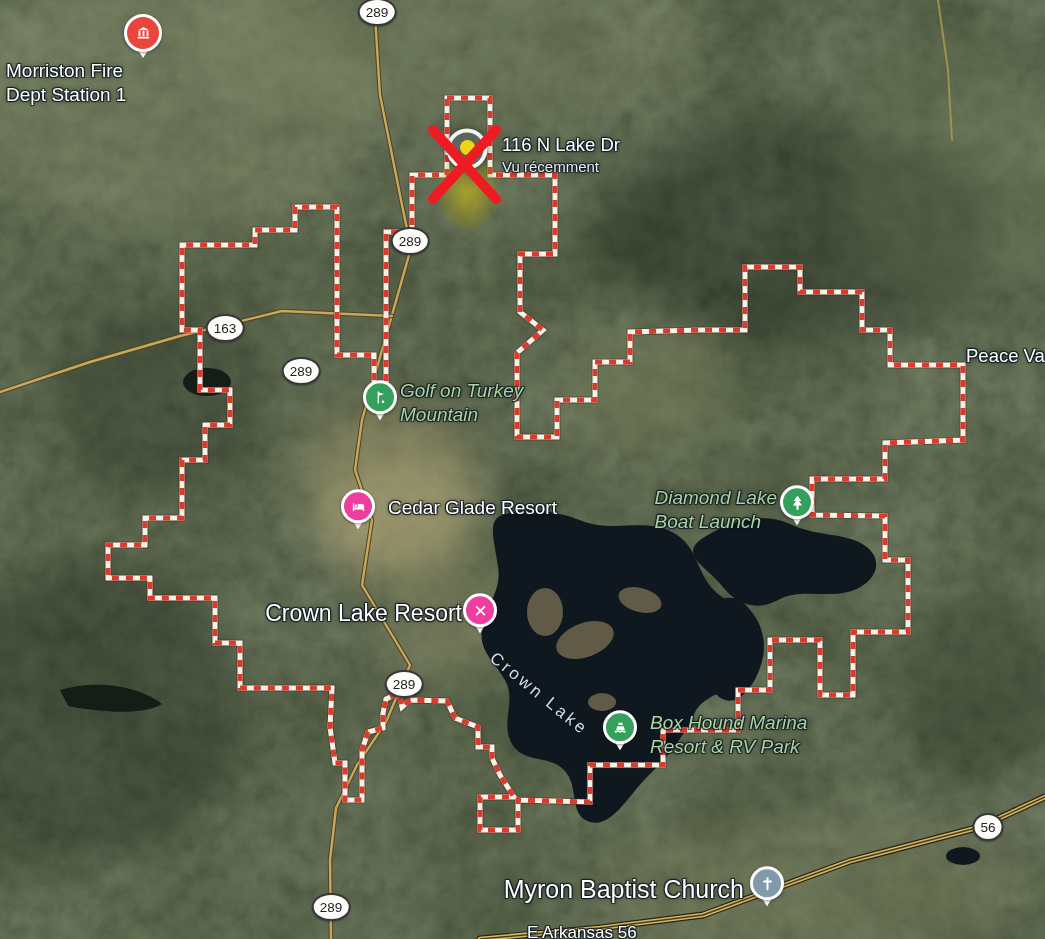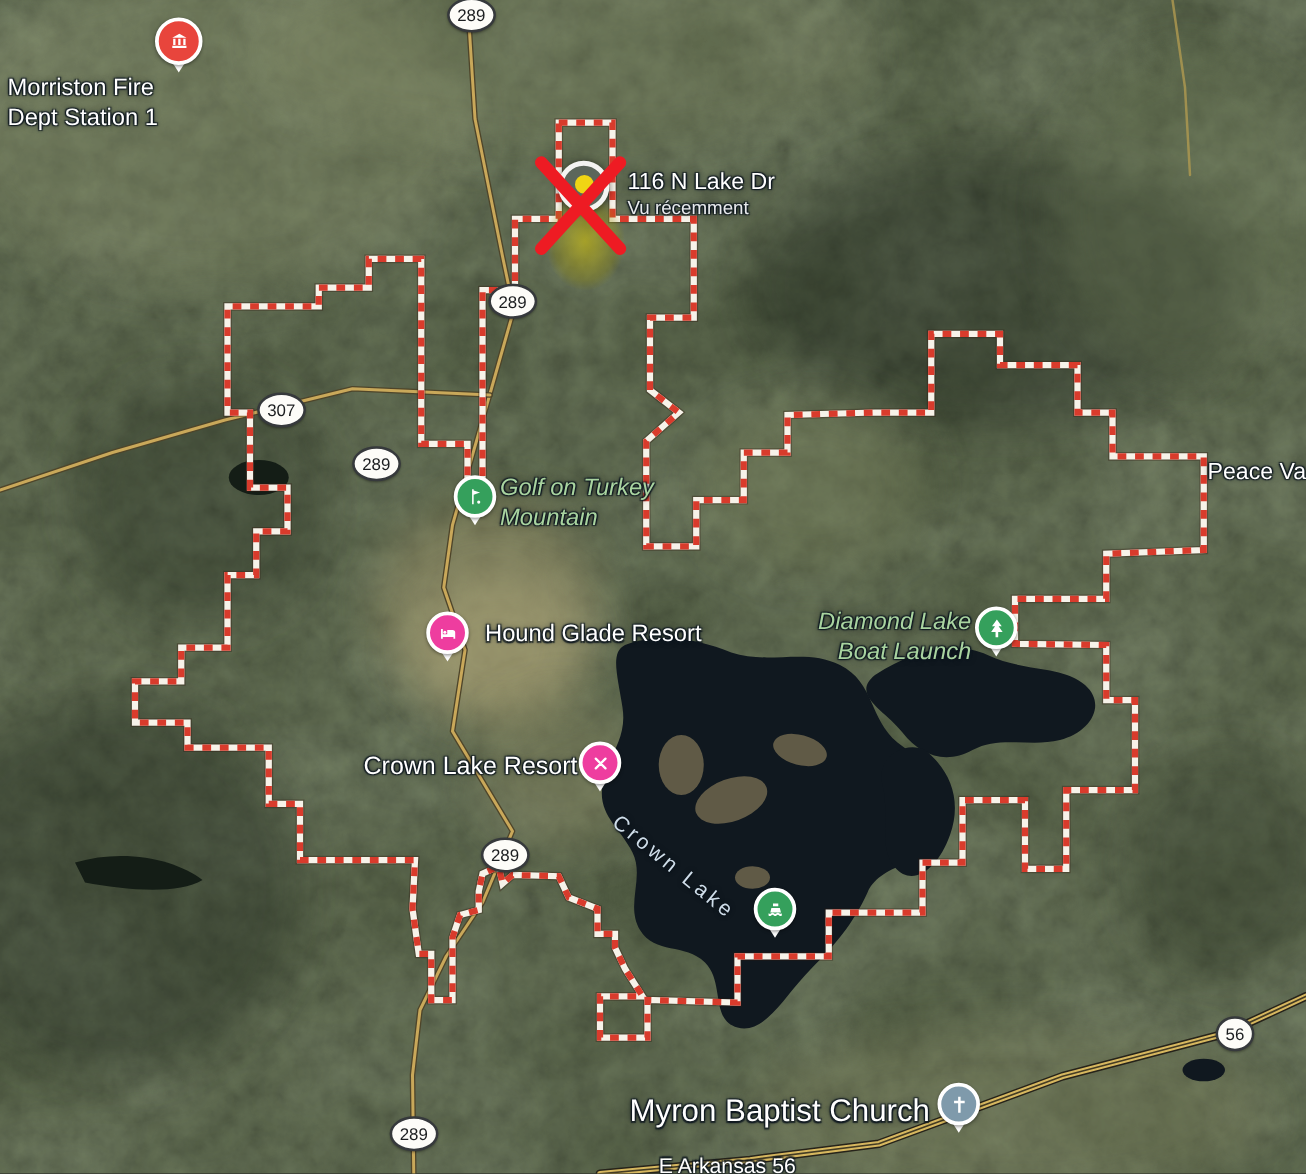--- a/index.html
+++ b/index.html
@@ -38,21 +38,21 @@
   .pin.big{width:38px;height:38px;}
   .pin.big .tail{top:33px;}
 
   
   .lbl{position:absolute;color:#fff;font-size:18.5px;line-height:24px;font-weight:500;
        white-space:nowrap;
        text-shadow:-1px -1px 1px rgba(14,24,32,.85),1px -1px 1px rgba(14,24,32,.85),
                    -1px 1px 1px rgba(14,24,32,.85),1px 1px 1px rgba(14,24,32,.85),
                    0 0 5px rgba(14,24,32,.55);}
   .lbl.green{color:#a9d4a0;font-style:italic;}
-  .lbl.right{text-align:right;}
+  .lbl.right{text-align:left;}
   .lbl .sub{display:block;font-size:15px;font-weight:400;color:#e8eaed;line-height:20px;}
   .water-lbl{position:absolute;left:492px;top:646px;color:#cfdde9;font-size:17px;
              letter-spacing:3px;font-weight:400;transform:rotate(39deg);transform-origin:left center;
              text-shadow:0 0 4px rgba(10,18,26,.8),1px 1px 1px rgba(10,18,26,.7);}
   .street-lbl{position:absolute;left:527px;top:923px;color:#fff;font-size:17px;font-weight:500;
               text-shadow:-1px -1px 1px rgba(14,24,32,.85),1px -1px 1px rgba(14,24,32,.85),
                           -1px 1px 1px rgba(14,24,32,.85),1px 1px 1px rgba(14,24,32,.85);}
 
   
   .shield{position:absolute;transform:translate(-50%,-50%);display:flex;align-items:center;
@@ -166,24 +166,24 @@
   <div class="pin" style="left:358px;top:509px;--c:#ee3d9f;">
     <span class="tail"></span>
     <span class="head">
       <svg viewBox="0 0 24 24" fill="#fff">
           <path d="M4 7v11h2v-2h12v2h2v-7a3 3 0 0 0-3-3h-6v5H6V7z"></path>
           <circle cx="8.3" cy="10.6" r="1.7"></circle>
         </svg>
     </span>
   </div>
   <div class="lbl" style="left:388px;top:496px;font-size:19px;">
-    <span>Hound Glade Resort</span>
-  </div>
-
-  <div class="lbl right" style="right:583px;top:601px;font-size:20px;">
+    <span>Cedar Glade Resort</span>
+  </div>
+
+  <div class="lbl right" style="right:583px;top:601px;font-size:23px;">
     <span>Crown Lake Resort</span>
   </div>
   <div class="pin" style="left:480px;top:613px;--c:#ee3d9f;">
     <span class="tail"></span>
     <span class="head">
       <svg viewBox="0 0 24 24">
           <path d="M6.5 6.5l11 11M17.5 6.5l-11 11" stroke="#fff" stroke-width="2.6" stroke-linecap="round" fill="none"></path>
           <circle cx="12" cy="12" r="1.6" fill="#fff"></circle>
         </svg>
     </span>
@@ -203,43 +203,47 @@
   </div>
 
   <div class="pin" style="left:620px;top:730px;--c:#35a05c;">
     <span class="tail"></span>
     <span class="head">
       <svg viewBox="0 0 24 24" fill="#fff">
           <path d="M6 15l1.2-5h9.6L18 15zM9 8V5h6v3zM4 16c1 .8 2 .8 3 0s2-.8 3 0 2 .8 3 0 2-.8 3 0 2 .8 3 0v2.4c-1 .8-2 .8-3 0s-2-.8-3 0-2 .8-3 0-2-.8-3 0-2 .8-3 0z"></path>
         </svg>
     </span>
   </div>
+  <div class="lbl green" style="left:650px;top:711px;font-size:19px;">
+    <span>Box Hound Marina</span><br>
+    <span>Resort &amp; RV Park</span>
+  </div>
 
   <div class="lbl" style="right:301px;top:877px;font-size:25px;">
     <span>Myron Baptist Church</span>
   </div>
   <div class="pin" style="left:767px;top:886px;--c:#7f9aab;">
     <span class="tail"></span>
     <span class="head">
       <svg viewBox="0 0 24 24" fill="#fff">
           <path d="M10.6 3h2.8v4.4H18v2.8h-4.6V21h-2.8V10.2H6V7.4h4.6z"></path>
         </svg>
     </span>
   </div>
 
-  <div class="lbl" style="left:966px;top:344px;margin-top:21px;">
+  <div class="lbl" style="left:966px;top:344px;">
     <span>Peace Va</span>
   </div>
 
   <div class="water-lbl">Crown Lake</div>
   <div class="street-lbl">E Arkansas 56</div>
 
   <div class="shield" style="left:377px;top:12px;">289</div>
   <div class="shield" style="left:410px;top:241px;">289</div>
-  <div class="shield" style="left:225px;top:328px;">307</div>
+  <div class="shield" style="left:225px;top:328px;">163</div>
   <div class="shield" style="left:301px;top:371px;">289</div>
   <div class="shield" style="left:404px;top:684px;">289</div>
   <div class="shield" style="left:331px;top:907px;">289</div>
   <div class="shield sm" style="left:988px;top:827px;">56</div>
 
   <svg class="xmark" viewBox="0 0 1045 939">
     <path fill="none" stroke-width="10" stroke-linecap="round" d="M433 130 L496 199 M496 130 L433 199" stroke="#ee1b23"></path>
   </svg>
 
 </div>

